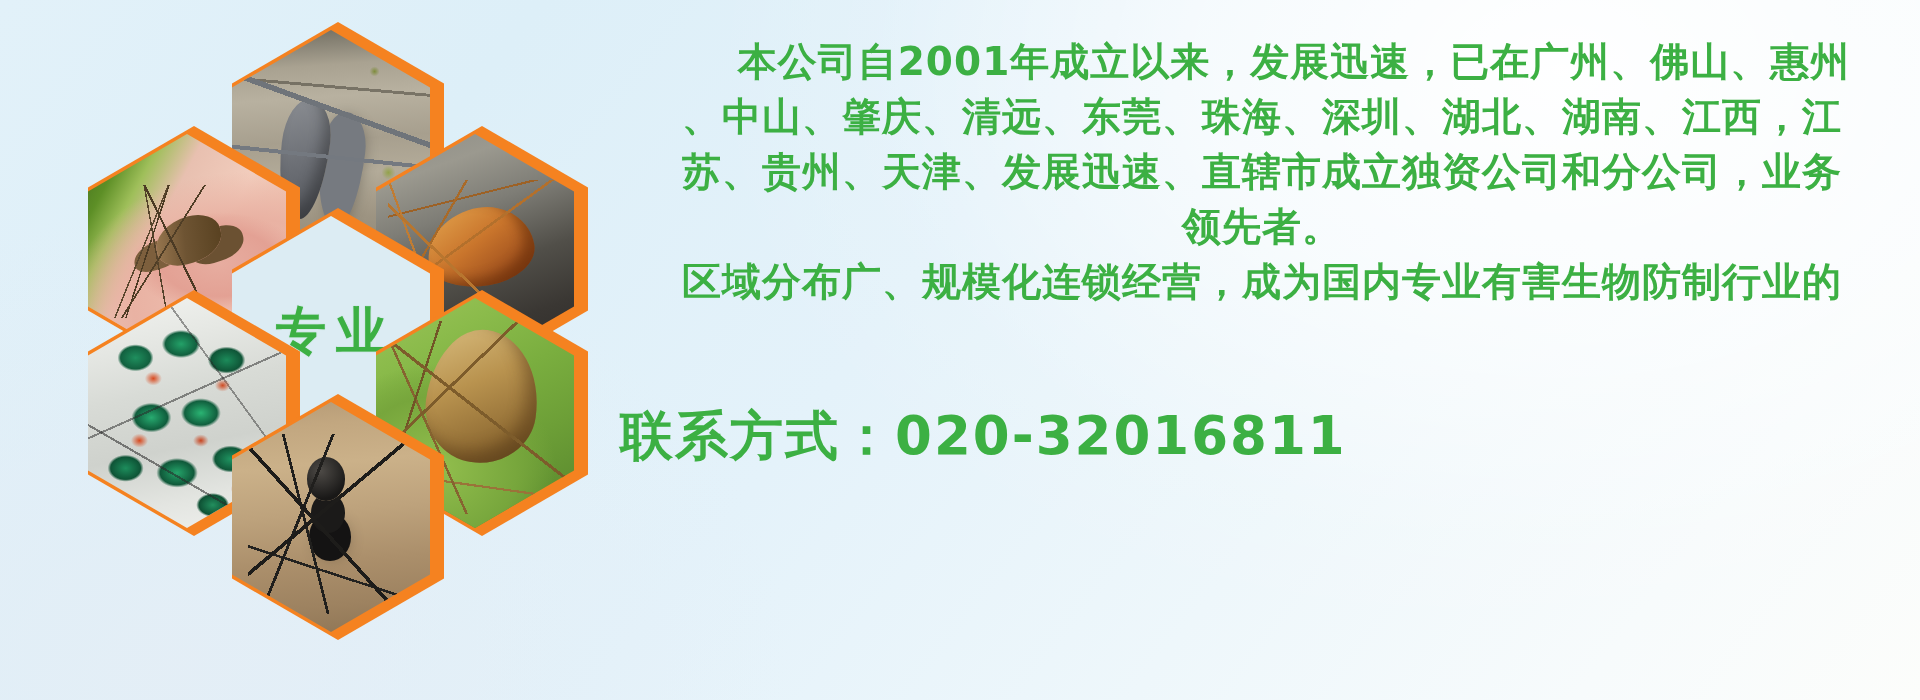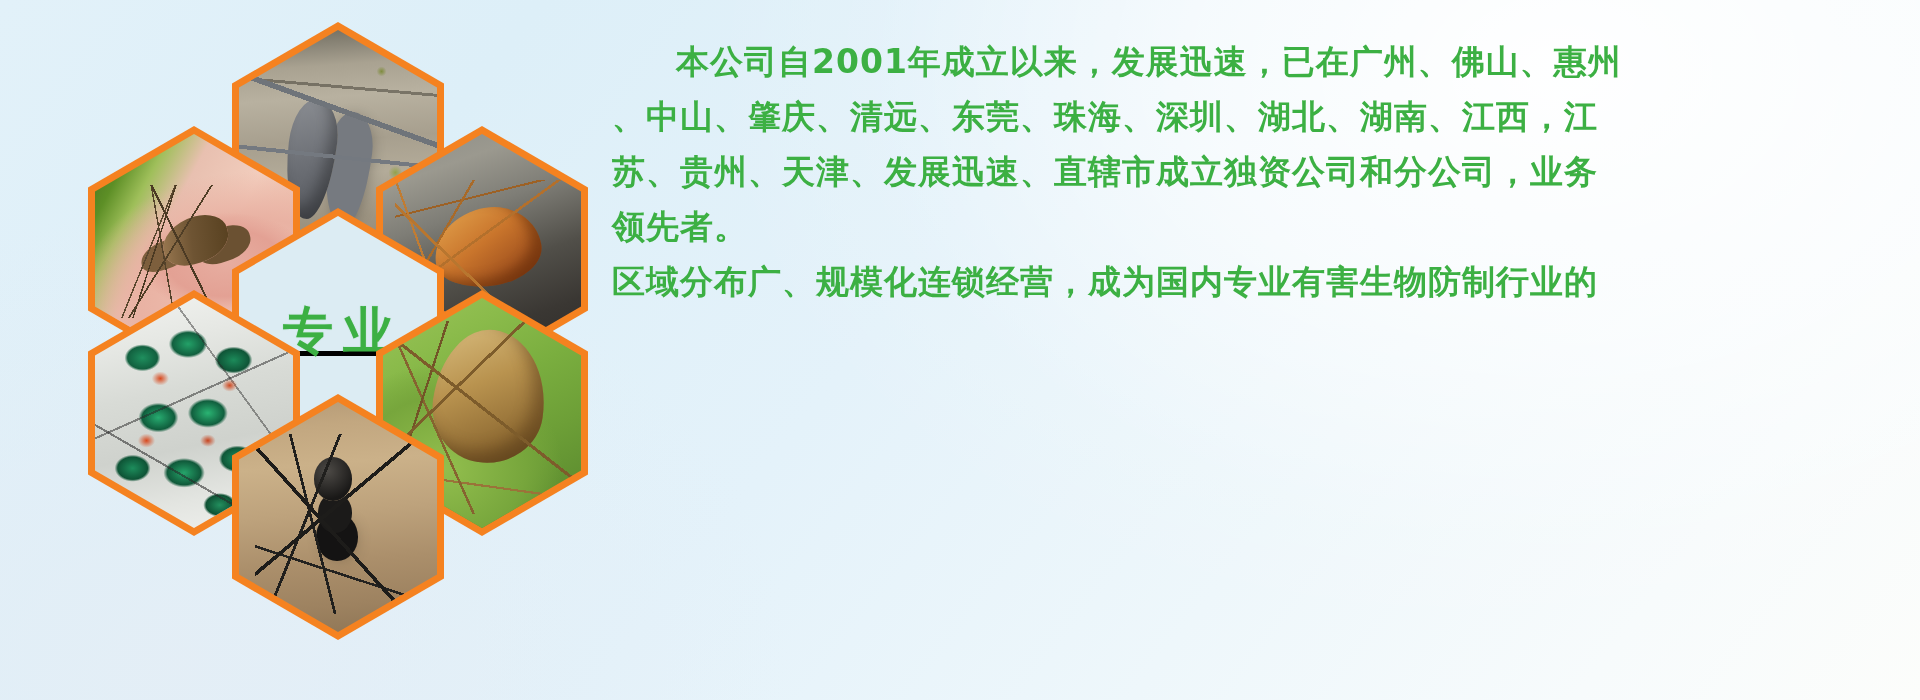--- a/index.html
+++ b/index.html
@@ -16,21 +16,21 @@
   }
 
   
   #hexcluster{position:absolute;left:88px;top:8px;width:500px;height:545px;}
   .hex{
     position:absolute;
     width:var(--w);height:var(--h);
     -webkit-clip-path:polygon(50% 0%,100% 25%,100% 75%,50% 100%,0% 75%,0% 25%);
     clip-path:polygon(50% 0%,100% 25%,100% 75%,50% 100%,0% 75%,0% 25%);
     background:#f58220;
-    display:flex;align-items:center;justify-content:center;text-decoration:underline;
+    display:flex;align-items:center;
   }
   .hex .inner{
     width:calc(100% - 14px);height:calc(100% - 16px);
     -webkit-clip-path:polygon(50% 0%,100% 25%,100% 75%,50% 100%,0% 75%,0% 25%);
     clip-path:polygon(50% 0%,100% 25%,100% 75%,50% 100%,0% 75%,0% 25%);
     position:relative;overflow:hidden;
     display:flex;align-items:center;justify-content:center;
   }
   .hex.center .inner{background:#dcecf3;}
 
@@ -196,22 +196,23 @@
       linear-gradient(-72deg,transparent 76.3%,#725427 76.3%,#725427 77.3%,transparent 77.3%),
       linear-gradient(66deg,transparent 30.4%,#866330 30.4%,#866330 31.4%,transparent 31.4%),
       linear-gradient(8deg,transparent 18.4%,#9a7339 18.4%,#9a7339 19.4%,transparent 19.4%);
   }
 
   
   #copy{position:absolute;left:612px;top:34px;width:1300px;}
   .para{
     color:#3cb043;font-weight:700;
     font-family:"DejaVu Sans","Liberation Sans",sans-serif;
-    font-size:33px;line-height:55px;letter-spacing:1px;
+    font-size:39px;line-height:55px;letter-spacing:1px;
     white-space:nowrap;
+    text-align:center;
   }
   .para.indent{text-indent:64px;}
 
   #contact{position:absolute;left:620px;top:398px;width:1300px;}
   .tel{
     color:#3cb043;font-weight:700;
     font-family:"DejaVu Sans","Liberation Sans",sans-serif;
     font-size:53px;line-height:76px;letter-spacing:2px;white-space:nowrap;
   }
   .tel.second{padding-left:284px;}
@@ -271,15 +272,16 @@
 
   <div id="copy">
     <div class="para indent">本公司自2001年成立以来，发展迅速，已在广州、佛山、惠州</div>
     <div class="para">、中山、肇庆、清远、东莞、珠海、深圳、湖北、湖南、江西，江</div>
     <div class="para">苏、贵州、天津、发展迅速、直辖市成立独资公司和分公司，业务</div>
     <div class="para">领先者。</div>
     <div class="para">区域分布广、规模化连锁经营，成为国内专业有害生物防制行业的</div>
   </div>
 
   <div id="contact">
+    <div class="tel">联系方式：020-32016811</div>
   </div>
 
 </div>
 
 </body></html>

